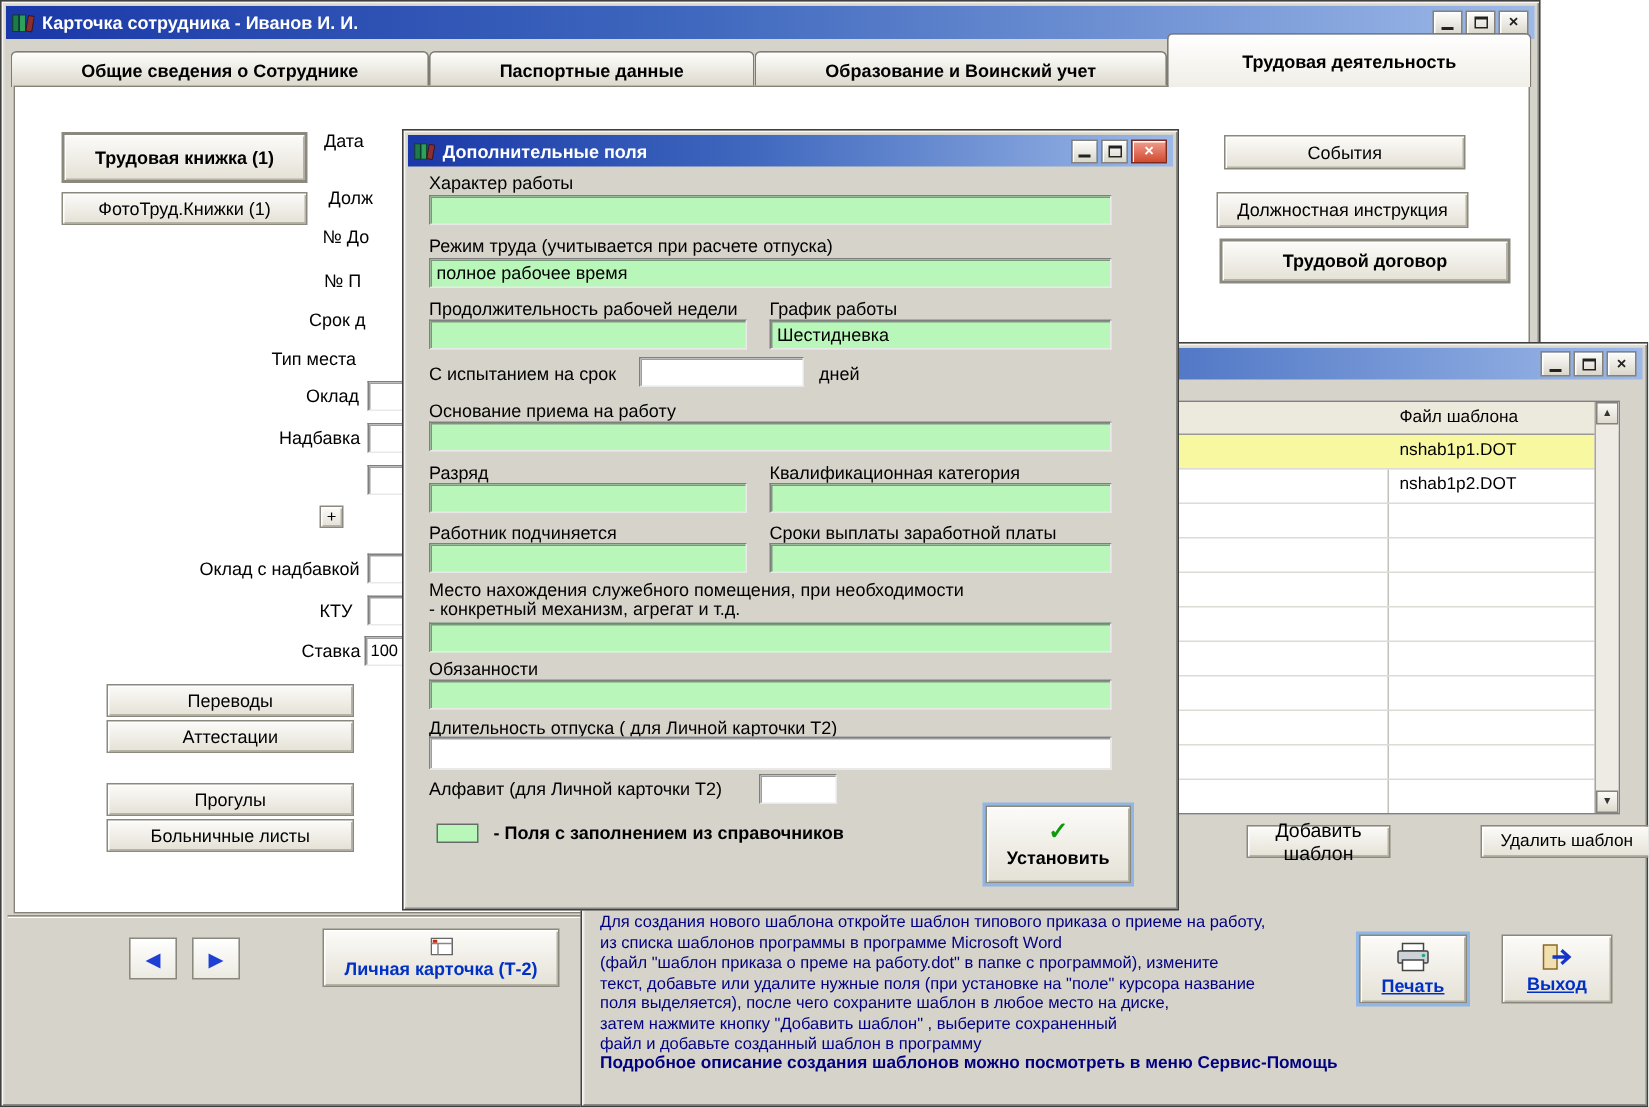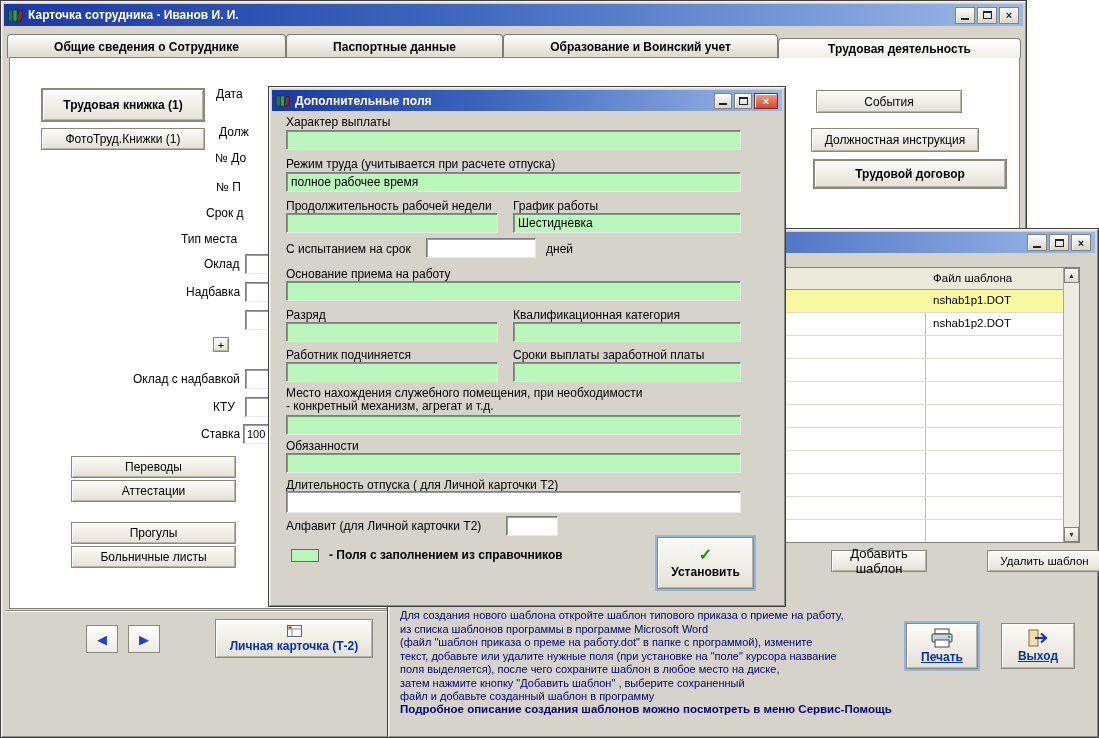--- a/index.html
+++ b/index.html
@@ -26,21 +26,21 @@
   .sunken { background:#fff; border:1px solid #7f7f7f; border-right-color:#e9e9e9; border-bottom-color:#e9e9e9;
             box-shadow: inset 1px 1px 0 rgba(60,60,60,.5); font-size:12px; padding:0 4px;
             font-family:"Liberation Sans",sans-serif; }
   input.sunken { outline:none; }
   .green { background:#b9f6b9; }
   .lbl { position:absolute; font-size:12px; color:#000; white-space:nowrap; line-height:15px; }
   .tabstrip { position:absolute; left:6px; top:29px; width:1014px; height:28px; display:flex; align-items:flex-end; }
   .tab { height:24px; background:linear-gradient(#fefefc,#dbd7cb); border:1px solid #7d7b72; border-bottom:none;
          border-radius:4px 4px 0 0; display:flex; align-items:center; justify-content:center;
          font-weight:bold; font-size:12px; }
-  .tab.active { height:20px; background:linear-gradient(#ffffff,#f0eee6); z-index:3; }
+  .tab.active { height:36px; background:linear-gradient(#ffffff,#f0eee6); z-index:3; }
   .whitepanel { position:absolute; background:#fff; border:1px solid #858379; }
   .navbtn { background:linear-gradient(#ffffff,#eceae2); border:1px solid #8b897e; color:#1f3fd4;
             font-size:13px; display:flex; align-items:center; justify-content:center; position:absolute; }
   .bigbtn { flex-direction:column; gap:2px; color:#0030c4; font-weight:bold; }
   .focusring { box-shadow: 0 0 0 2px #8fb6e4, inset 1px 1px 0 #fff, inset -1px -1px 0 #b6b2a6; }
   .underl { text-decoration:underline; }
   .grid { position:absolute; background:#fff; border:1px solid #808080; overflow:hidden; }
   .grid-header { position:absolute; left:0; right:0; top:0; height:22px; background:#ece9dd;
                  border-bottom:1px solid #9a9a94; font-size:11.5px; }
   .grow { height:23px; border-bottom:1px solid #dcdcd6; position:relative; }
@@ -110,21 +110,21 @@
     <div class="btn3d" style="left:212px;top:336px;width:16px;height:15px;font-size:11px;">+</div>
     <input class="sunken abs" style="left: 244px; top: 368px; width: 70px; height: 20px;">
     <input class="sunken abs" style="left: 244px; top: 396px; width: 70px; height: 20px;">
     <input class="sunken abs" style="left: 242px; top: 423px; width: 40px; height: 20px; font-size: 11px; padding: 0px 3px;" value="100">
 
     <div class="btn3d" style="left:70px;top:455px;width:165px;height:22px;">Переводы</div>
     <div class="btn3d" style="left:70px;top:479px;width:165px;height:22px;">Аттестации</div>
     <div class="btn3d" style="left:70px;top:521px;width:165px;height:22px;">Прогулы</div>
     <div class="btn3d" style="left:70px;top:545px;width:165px;height:22px;">Больничные листы</div>
 
-    <div class="btn3d" style="left:815px;top:89px;width:146px;height:23px;">События</div>
+    <div class="btn3d" style="left:815px;top:89px;width:161px;height:23px;">События</div>
     <div class="btn3d" style="left:810px;top:127px;width:168px;height:24px;">Должностная инструкция</div>
     <div class="btn3d bold" style="left:812px;top:158px;width:194px;height:30px;border-width:2px;">Трудовой договор</div>
 
     <div class="abs" style="left:4px;top:609px;width:1019px;height:125px;background:#d6d3ca;border-top:1px solid #8a8a84;box-shadow:inset 0 1px 0 #fff;"></div>
     <div class="navbtn" style="left:85px;top:624px;width:32px;height:28px;">
         <span>◀</span>
       </div>
     <div class="navbtn" style="left:127px;top:624px;width:32px;height:28px;">
         <span>▶</span>
       </div>
@@ -231,21 +231,21 @@
         <span class="winbtn" style="width:18px;height:16px;">
             <i class="g-min" style="margin-top:7px;"></i>
           </span>
         <span class="winbtn" style="width:18px;height:16px;">
             <i class="g-max"></i>
           </span>
         <span class="winbtn close-red" style="width:24px;height:16px;">×</span>
       </span>
     </div>
 
-    <span class="lbl" style="left:17px;top:28px;">Характер выплаты</span>
+    <span class="lbl" style="left:17px;top:28px;">Характер работы</span>
     <input class="sunken abs green" style="left: 17px; top: 43px; width: 455px; height: 20px;">
 
     <span class="lbl" style="left:17px;top:70px;">Режим труда (учитывается при расчете отпуска)</span>
     <input class="sunken abs green" style="left: 17px; top: 85px; width: 455px; height: 20px;" value="полное рабочее время">
 
     <span class="lbl" style="left:17px;top:112px;">Продолжительность рабочей недели</span>
     <span class="lbl" style="left:244px;top:112px;">График работы</span>
     <input class="sunken abs green" style="left: 17px; top: 126px; width: 212px; height: 20px;">
     <input class="sunken abs green" style="left: 244px; top: 126px; width: 228px; height: 20px;" value="Шестидневка">
 

